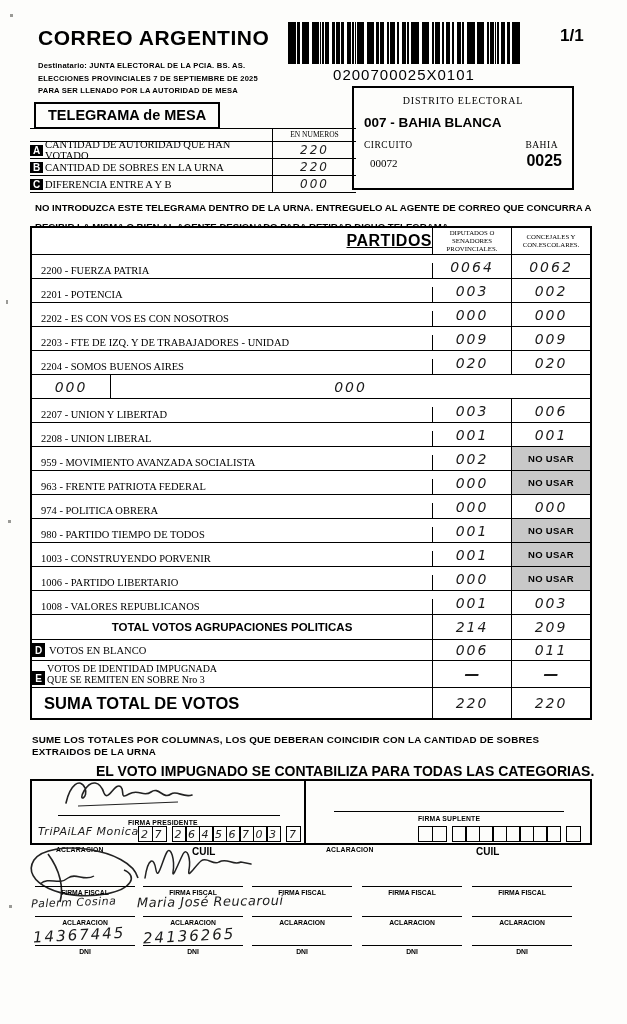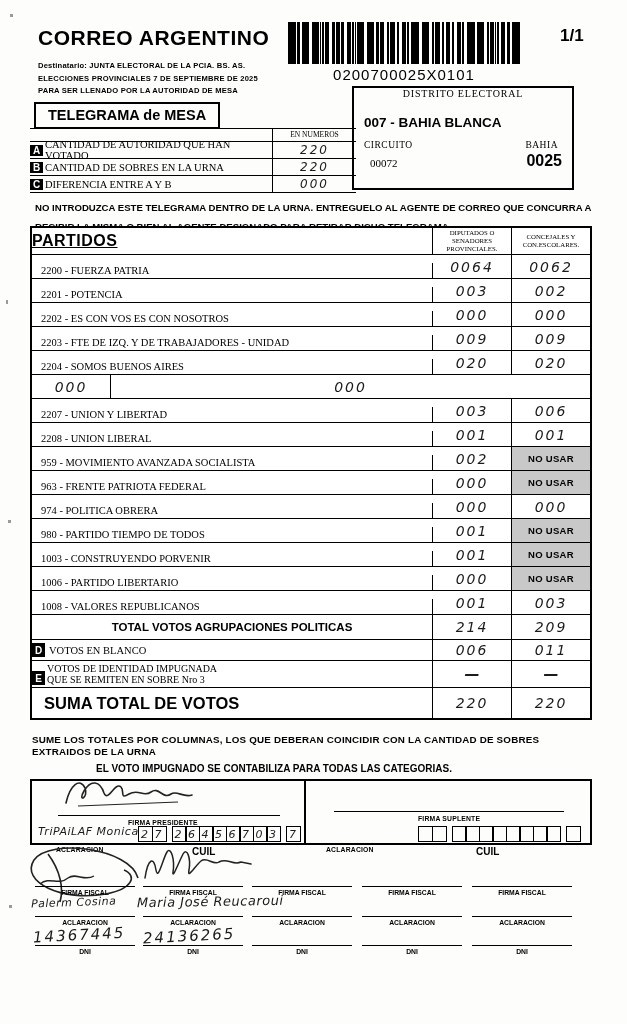--- a/index.html
+++ b/index.html
@@ -42,57 +42,57 @@
     font-weight:bold; font-size:10px; display:flex; align-items:center; justify-content:center;
   }
   .abc-text { padding-left:2px; }
   .abc-val { flex:1; text-align:center; font-size:12px; display:flex; align-items:center; justify-content:center; }
   .en-num { flex:1; text-align:center; font-size:7.5px; line-height:11px; font-family:"Liberation Serif",serif; }
   .abc-row .spacer-cell { flex:0 0 243px; border-right:1.5px solid #000; }
   .abc-data { height:17px; }
 
   
   .district { left:352px; top:86px; width:222px; height:104px; border:2.5px solid #000; }
-  .dist-title { position:absolute; top:0; left:0; width:100%; text-align:center; font-size:10px; letter-spacing:.8px; }
+  .dist-title { position:absolute; top:7px; left:0; width:100%; text-align:center; font-size:10px; letter-spacing:.8px; }
   .dist-name { position:absolute; top:27px; left:10px; font-size:13.5px; font-weight:bold; }
   .circuito-lbl { position:absolute; top:52px; left:10px; font-size:9.5px; letter-spacing:.5px; }
   .circuito-val { position:absolute; top:69px; left:16px; font-size:11px; }
   .mesa-lbl { position:absolute; top:52px; right:14px; font-size:9.5px; letter-spacing:.5px; }
   .mesa-val { position:absolute; top:64px; right:10px; font-size:16px; font-weight:bold; }
 
   .warning { left:35px; top:198px; width:557px; font-size:9.6px; font-weight:bold; line-height:19px; }
 
   
   .rtable { left:30px; top:226px; width:562px; border:2.5px solid #000; background:#fff; }
   .rrow { display:flex; border-bottom:1.5px solid #000; align-items:stretch; }
   .rrow:last-child { border-bottom:none; }
   .rlabel { flex:0 0 401px; border-right:1.5px solid #000; display:flex; align-items:center; }
   .rv { flex:0 0 79px; border-right:1.5px solid #000; display:flex; align-items:center; justify-content:center; }
   .rv2 { flex:1; border-right:none; display:flex; align-items:center; justify-content:center; }
   .rhead { height:27px; }
-  .rhead .rlabel { justify-content:flex-start; }
+  .rhead .rlabel { justify-content:flex-end; }
   .partidos-h { font-size:16px; font-weight:bold; font-family:"Liberation Sans",sans-serif; text-decoration:underline; letter-spacing:.5px; }
   .colh { font-size:6.8px; line-height:8px; text-align:center; font-family:"Liberation Serif",serif; padding:2px; }
   .prow { height:24px; }
   .prow .rlabel { font-size:10.5px; padding-left:9px;margin-top:8px; }
   .pval { font-size:14px; }
   .nousar { background:#c8c8c8; font-family:"Liberation Sans",sans-serif; font-style:normal; font-weight:bold; font-size:9.5px; letter-spacing:.3px; color:#000; }
   .trow { height:25px; }
   .trow .rlabel { justify-content:center; font-family:"Liberation Sans",sans-serif; font-weight:bold; font-size:11.5px; }
   .drow { height:21px; }
   .drow .rlabel { font-size:10.5px; }
   .erow { height:27px; }
   .erow .rlabel { font-size:10px; line-height:11px; }
   .erow .two-line { display:flex; flex-direction:column; justify-content:center; padding-left:2px; }
   .dash { font-weight:bold; font-size:15px; letter-spacing:0; }
   .sumrow { height:30px; }
   .sumrow .rlabel { font-family:"Liberation Sans",sans-serif; font-weight:bold; font-size:16.5px; padding-left:12px; }
 
   .note1 { left:32px; top:734px; width:560px; font-size:9.8px; font-weight:bold; line-height:12px; letter-spacing:.2px; }
-  .note2 { left:96px; top:763px; font-size:10px; font-weight:bold; }
+  .note2 { left:96px; top:763px; font-size:14px; font-weight:bold; }
 
   
   .sigbox { top:779px; height:66px; border:2px solid #000; }
   .sig-pres { left:30px; width:276px; }
   .sig-supl { left:304px; width:288px; }
   .sig-line { position:absolute; border-bottom:1.5px solid #000; }
   .sig-small-lbl { position:absolute; font-family:"Liberation Sans",sans-serif; font-weight:bold; font-size:6.8px; letter-spacing:.2px; }
   .cuil-boxes { position:absolute; display:flex; gap:5px; }
   .cuil-group { display:flex; }
   .cuil-cell {

